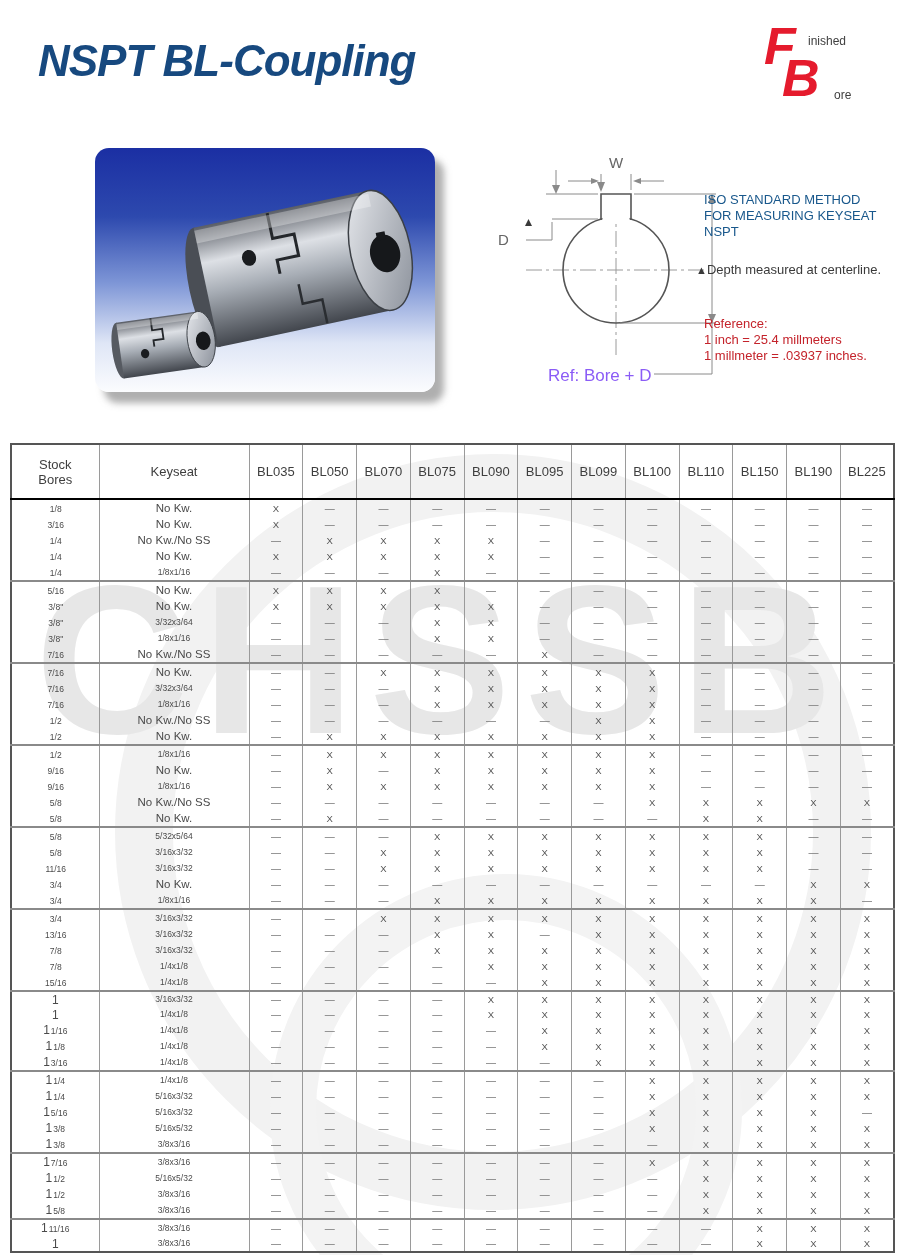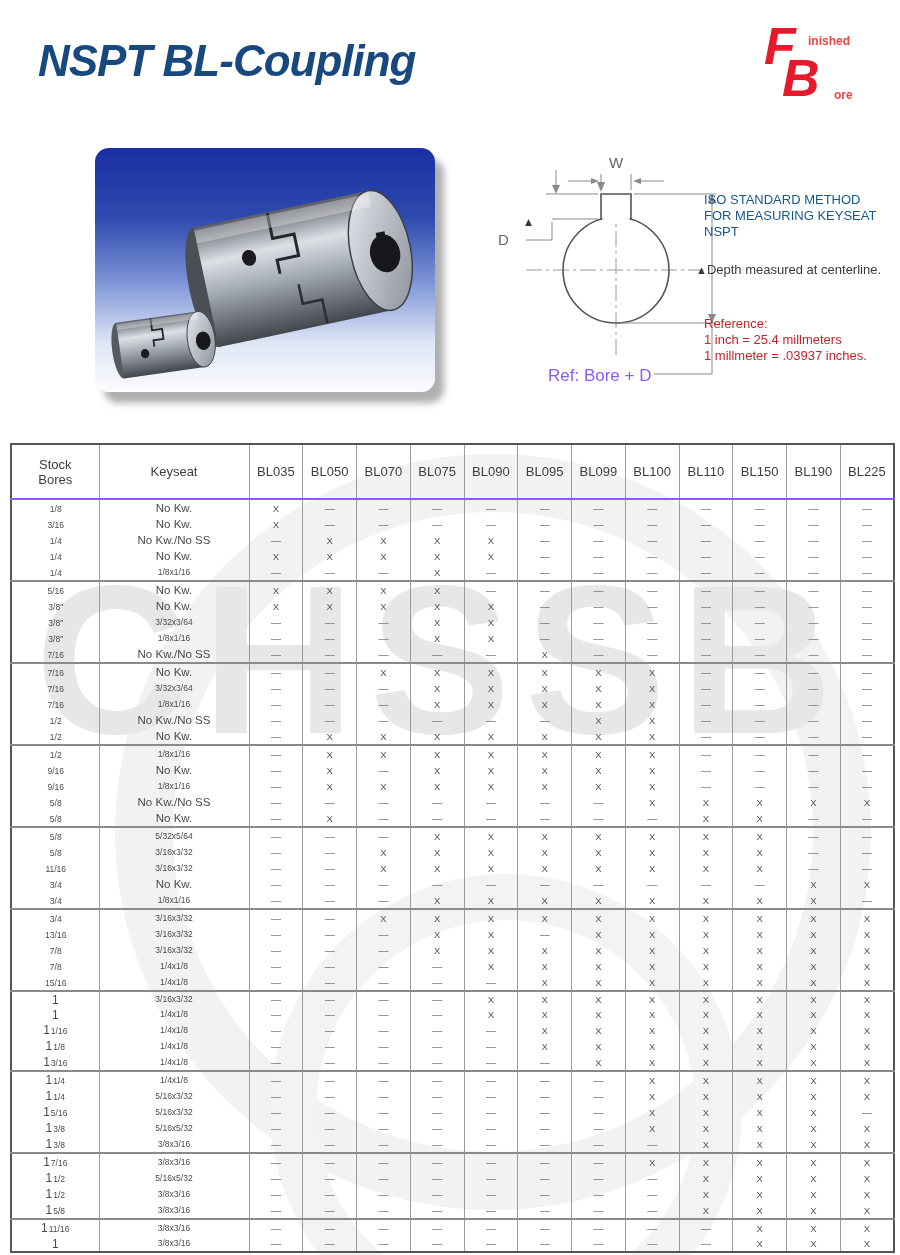--- a/index.html
+++ b/index.html
@@ -7,21 +7,21 @@
        font-family:"Liberation Sans",sans-serif;}
 
   
   .page-title{position:absolute;left:38px;top:36px;font-size:44px;font-weight:bold;
               font-style:italic;color:#17497f;letter-spacing:-1px;}
   .fb-logo{position:absolute;left:752px;top:18px;width:150px;height:95px;}
   .fb-f,.fb-b{position:absolute;font-weight:bold;font-style:italic;color:#e51b2d;
               font-size:52px;line-height:1;}
   .fb-f{left:12px;top:2px;}
   .fb-b{left:30px;top:34px;}
-  .fb-small{position:absolute;font-weight:bold;color:#ef4444;font-size:12px;}
+  .fb-small{position:absolute;font-weight:normal;color:#404040;font-size:12px;}
   .fb-inished{left:56px;top:16px;}
   .fb-ore{left:82px;top:70px;}
 
   
   .photo-card{position:absolute;left:95px;top:148px;width:340px;height:244px;
               border-radius:14px;overflow:hidden;
               box-shadow:9px 11px 7px rgba(110,110,110,.55);}
   .photo-card svg{display:block;}
 
   
@@ -45,21 +45,21 @@
   .wm-text{position:absolute;left:35px;top:100px;font-size:212px;font-weight:bold;
            color:#e7e7e7;letter-spacing:14px;line-height:1;}
 
   
   .table-wrap{position:absolute;left:10px;top:443px;width:883px;height:808px;z-index:1;}
   table.bkt{width:883px;border-collapse:collapse;table-layout:fixed;background:transparent;}
   table.bkt th,table.bkt td{border-left:1px solid #9a9a9a;border-right:1px solid #9a9a9a;
       padding:0;margin:0;text-align:center;vertical-align:middle;background:transparent;}
   table.bkt{border:2px solid #555;}
   table.bkt thead th{height:53px;font-size:13px;font-weight:normal;color:#3e3e3e;
-      border-bottom:2px solid #8b5cf6;line-height:15px;}
+      border-bottom:2px solid #000000;line-height:15px;}
   table.bkt tbody td{height:13px;line-height:13px;color:#4a4a4a;}
   tr.grp td{border-top:2px solid #8a8a8a;}
   td.bore .bw{font-size:12px;color:#4a4a4a;}
   td.bore .bf{font-size:8.5px;color:#4a4a4a;padding-left:1px;}
   td.ks-l{font-size:11.5px;}
   td.ks-s{font-size:8.5px;}
   td.mark{font-size:9.5px;}
   td.mark.mx{color:#555;}
   td.mark.md{color:#777;font-size:10px;}
 </style>

